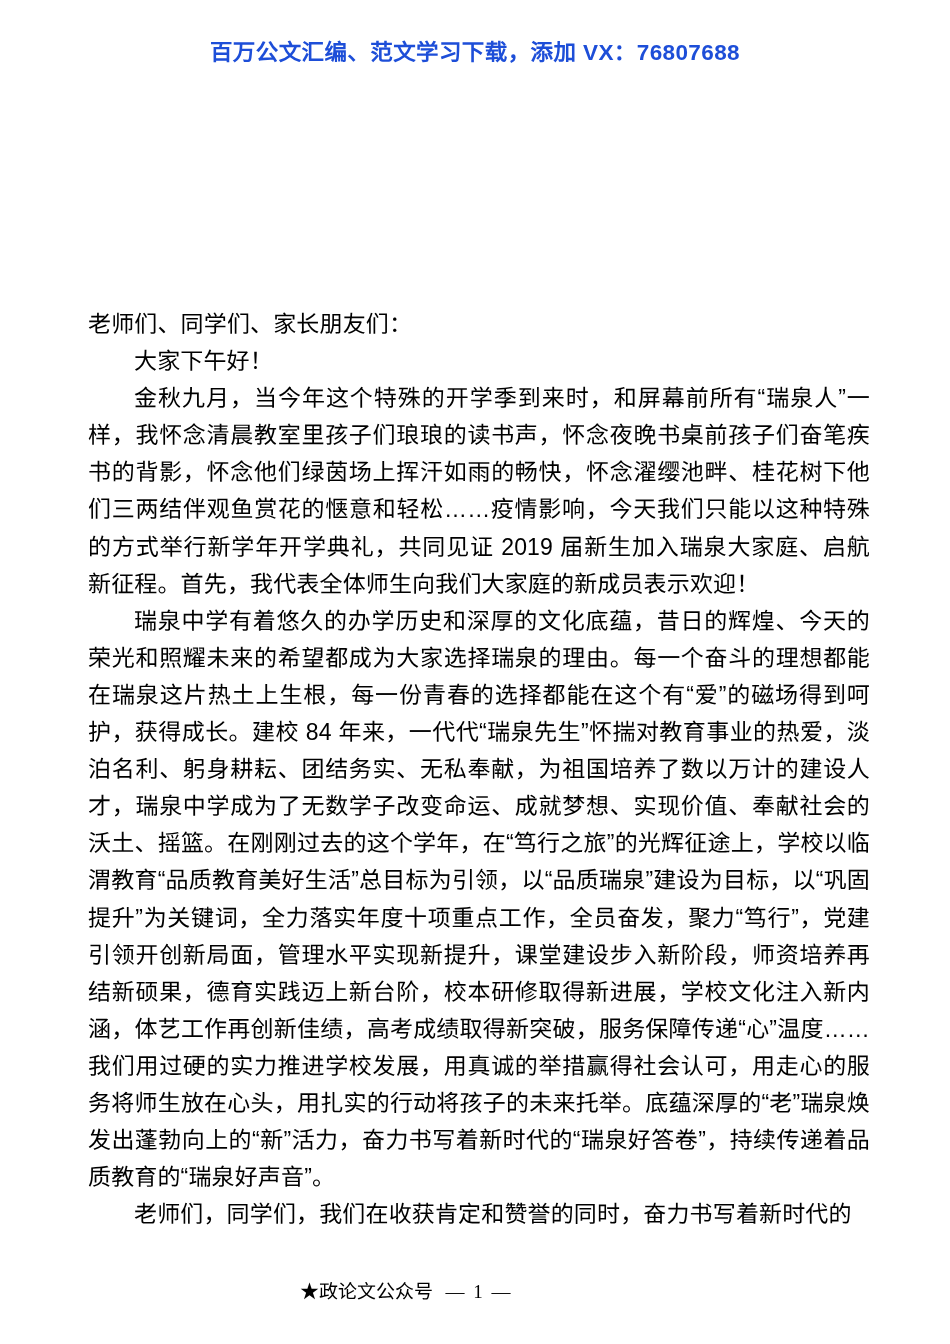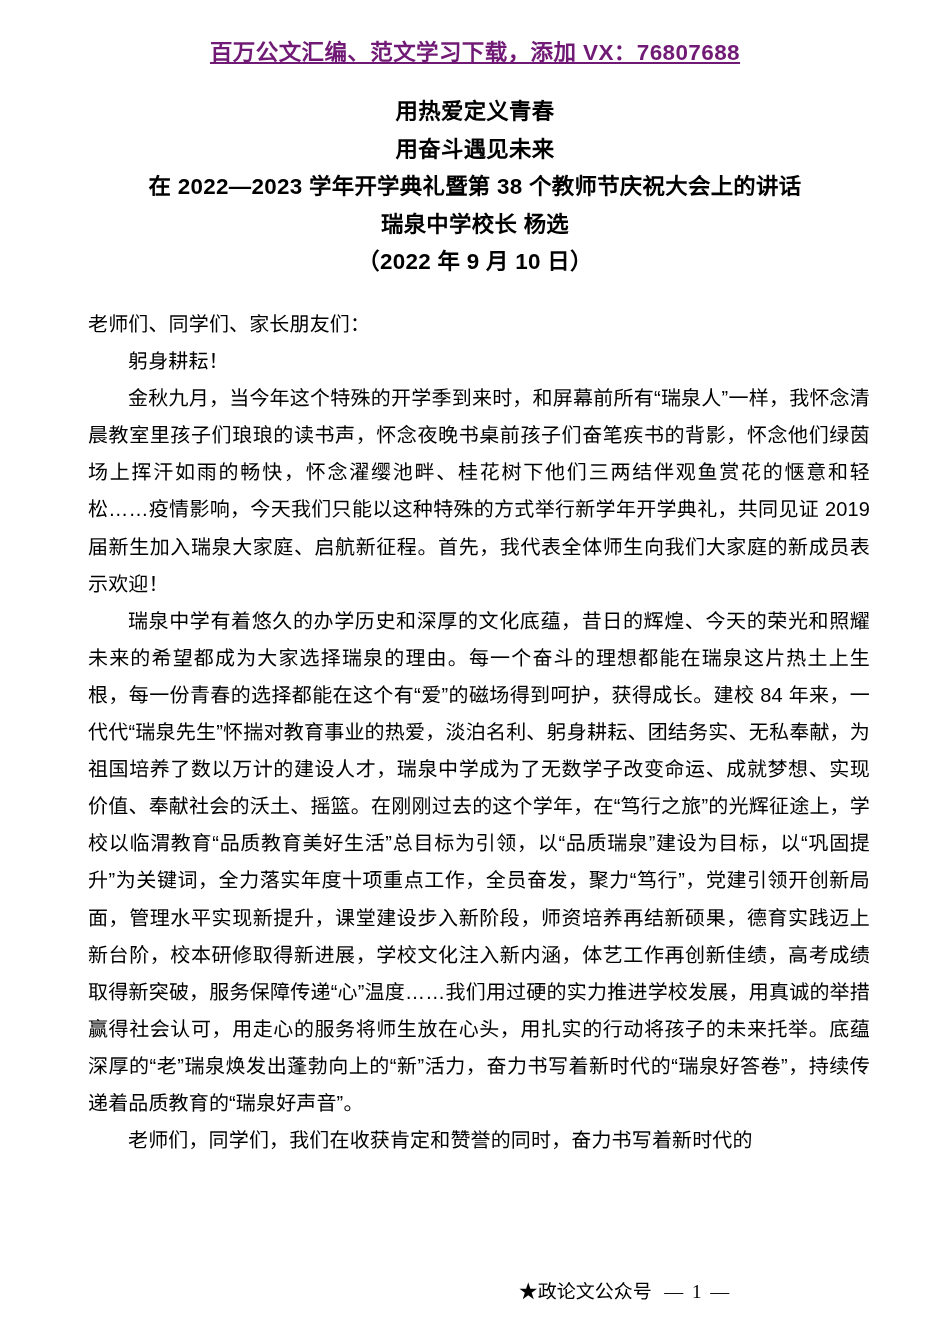--- a/index.html
+++ b/index.html
@@ -56,40 +56,39 @@
   }
 
   
   .body-block {
     position: absolute;
     top: 306px;
     left: 88px;
     width: 782px;
   }
   .para {
-    font-size: 20px;
+    font-size: 23px;
     line-height: 37.1px;
     letter-spacing: 0.15px;
     text-align: justify;
     text-justify: inter-ideograph;
     margin: 0;
     color: #000;
     word-break: break-all;
   }
   .para.indent {
     text-indent: 2em;
   }
 
   
   .footer {
     position: absolute;
     left: 0;
     top: 1279px;
     width: 950px;
-    text-align: center;
     font-size: 19.5px;
     line-height: 24px;
     color: #000;
     white-space: nowrap;
   }
   .footer .f-inner {
     display: inline-block;
     padding-left: 300px;
   }
   .footer .brand {
@@ -101,33 +100,26 @@
     font-size: 19px;
     letter-spacing: 2px;
     margin-left: 7px;
   }
 </style>
 </head>
 <body>
 
 <div id="page">
 
-  <div class="promo-banner" style="color: #701a75; text-decoration: underline;">百万公文汇编、范文学习下载，添加 VX：76807688</div>
+  <div class="promo-banner" style="color: #1d4ed8;">百万公文汇编、范文学习下载，添加 VX：76807688</div>
 
-  <div class="title-block">
-    <div class="title-line">用热爱定义青春</div>
-    <div class="title-line">用奋斗遇见未来</div>
-    <div class="title-line">在 2022—2023 学年开学典礼暨第 38 个教师节庆祝大会上的讲话</div>
-    <div class="title-line">瑞泉中学校长  杨选</div>
-    <div class="title-line">（2022 年 9 月 10 日）</div>
-  </div>
 
   <div class="body-block">
     <p class="para">老师们、同学们、家长朋友们：</p>
-    <p class="para indent">躬身耕耘！</p>
+    <p class="para indent">大家下午好！</p>
     <p class="para indent">金秋九月，当今年这个特殊的开学季到来时，和屏幕前所有“瑞泉人”一样，我怀念清晨教室里孩子们琅琅的读书声，怀念夜晚书桌前孩子们奋笔疾书的背影，怀念他们绿茵场上挥汗如雨的畅快，怀念濯缨池畔、桂花树下他们三两结伴观鱼赏花的惬意和轻松……疫情影响，今天我们只能以这种特殊的方式举行新学年开学典礼，共同见证 2019 届新生加入瑞泉大家庭、启航新征程。首先，我代表全体师生向我们大家庭的新成员表示欢迎！</p>
     <p class="para indent">瑞泉中学有着悠久的办学历史和深厚的文化底蕴，昔日的辉煌、今天的荣光和照耀未来的希望都成为大家选择瑞泉的理由。每一个奋斗的理想都能在瑞泉这片热土上生根，每一份青春的选择都能在这个有“爱”的磁场得到呵护，获得成长。建校 84 年来，一代代“瑞泉先生”怀揣对教育事业的热爱，淡泊名利、躬身耕耘、团结务实、无私奉献，为祖国培养了数以万计的建设人才，瑞泉中学成为了无数学子改变命运、成就梦想、实现价值、奉献社会的沃土、摇篮。在刚刚过去的这个学年，在“笃行之旅”的光辉征途上，学校以临渭教育“品质教育美好生活”总目标为引领，以“品质瑞泉”建设为目标，以“巩固提升”为关键词，全力落实年度十项重点工作，全员奋发，聚力“笃行”，党建引领开创新局面，管理水平实现新提升，课堂建设步入新阶段，师资培养再结新硕果，德育实践迈上新台阶，校本研修取得新进展，学校文化注入新内涵，体艺工作再创新佳绩，高考成绩取得新突破，服务保障传递“心”温度……我们用过硬的实力推进学校发展，用真诚的举措赢得社会认可，用走心的服务将师生放在心头，用扎实的行动将孩子的未来托举。底蕴深厚的“老”瑞泉焕发出蓬勃向上的“新”活力，奋力书写着新时代的“瑞泉好答卷”，持续传递着品质教育的“瑞泉好声音”。</p>
     <p class="para indent">老师们，同学们，我们在收获肯定和赞誉的同时，奋力书写着新时代的</p>
   </div>
 
   <div class="footer">
     <span class="f-inner">
       <span class="brand">★政论文公众号</span>
       <span class="pageno">— 1 —</span>
     </span>

